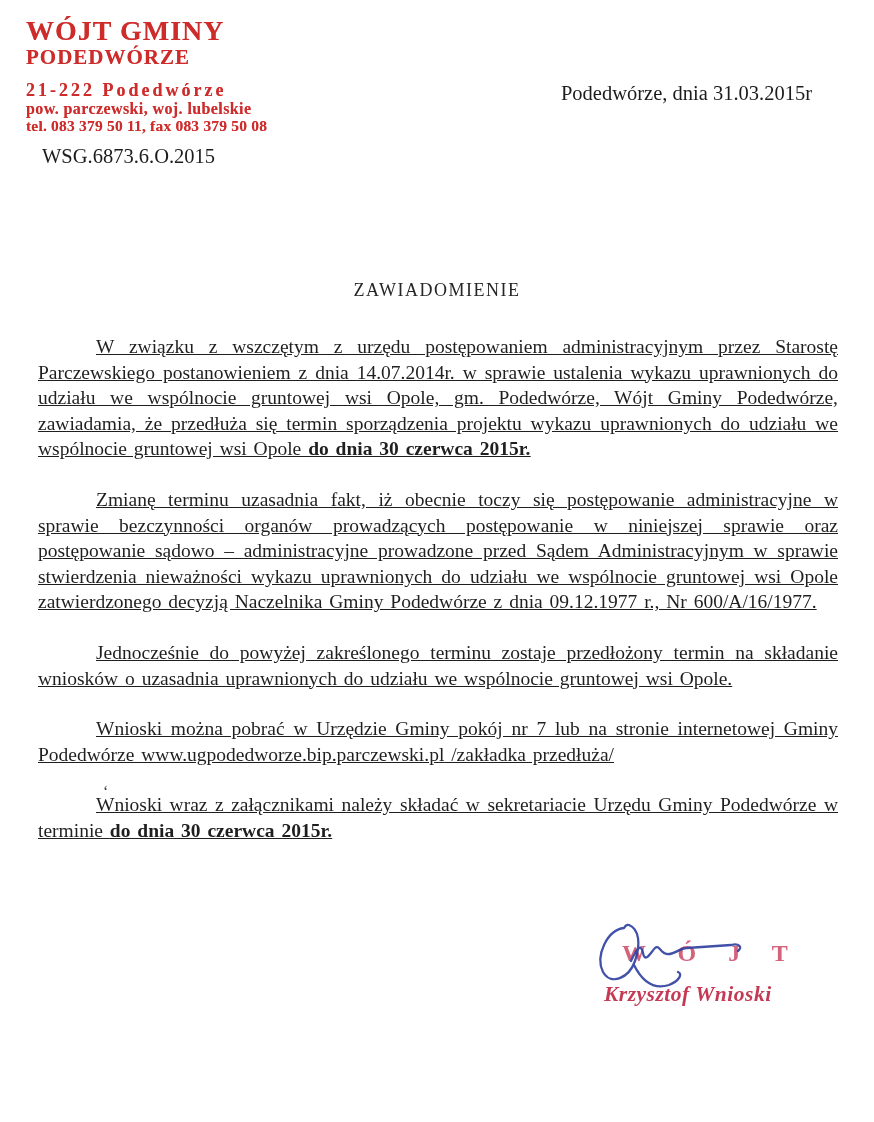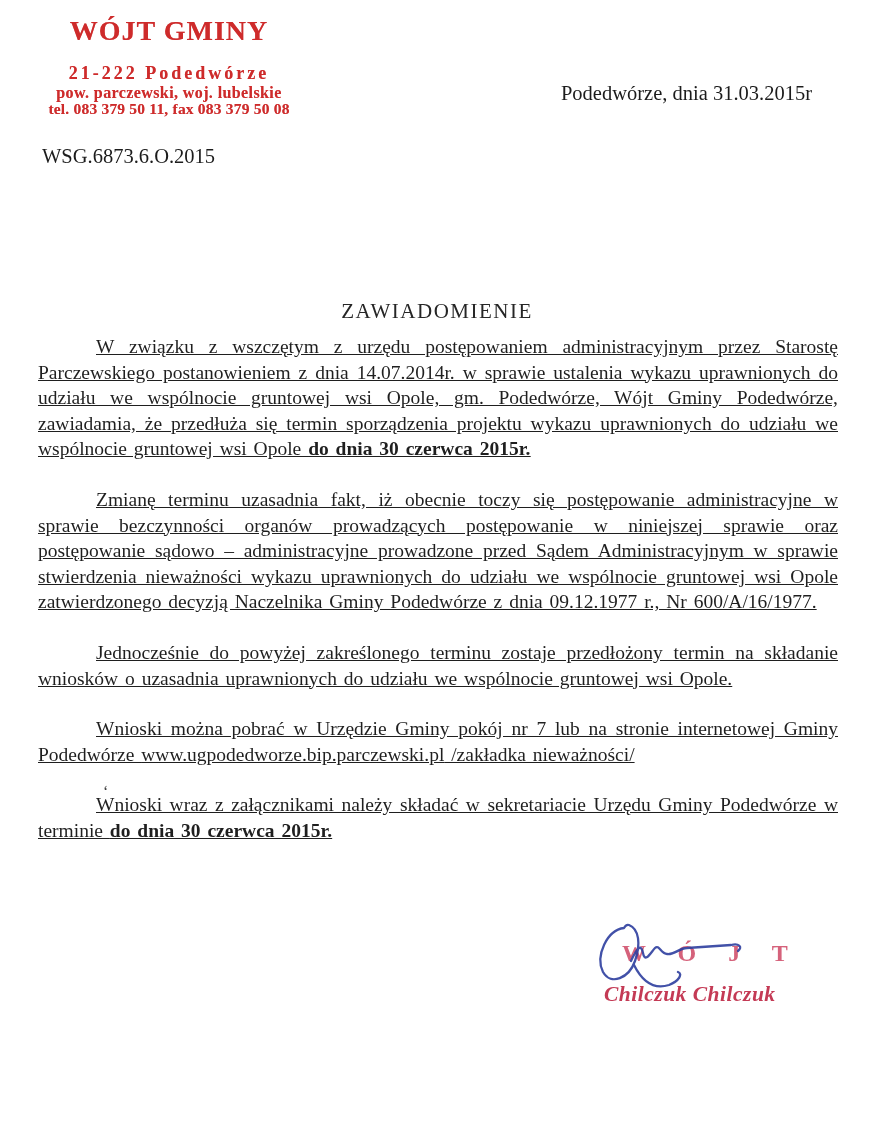--- a/index.html
+++ b/index.html
@@ -12,52 +12,52 @@
     color: #1c1c1c;
     overflow: hidden;
   }
 
   
   .header-stamp {
     position: absolute;
     top: 16px;
     left: 26px;
     width: 286px;
-    text-align: center;
+    text-align: left;
     color: #ce2b2b;
     font-weight: bold;
     line-height: 1.08;
     text-shadow: 0 0 0.6px rgba(206,43,43,.55);
   }
   .stamp-l1 { font-size: 28px; letter-spacing: 1px; }
   .stamp-l2 { font-size: 21px; letter-spacing: 1px; }
-  .stamp-l3 { font-size: 18px; letter-spacing: 3px; margin-top: 18px; }
+  .stamp-l3 { font-size: 18px; letter-spacing: 3px; margin-top: 12px; }
   .stamp-l4 { font-size: 16px; letter-spacing: .4px; }
   .stamp-l5 { font-size: 15.5px; letter-spacing: .2px; }
 
   .dateline {
     position: absolute;
     top: 82px;
     right: 62px;
     font-size: 20.5px;
   }
   .reference {
     position: absolute;
     top: 145px;
     left: 42px;
     font-size: 20.5px;
   }
 
   .doc-title {
     position: absolute;
-    top: 299px;
+    top: 280px;
     left: 0;
     width: 100%;
     text-align: center;
-    font-size: 21px;
+    font-size: 18px;
     letter-spacing: 1.5px;
     color: #262626;
   }
 
   
   .body-text {
     position: absolute;
     top: 334px;
     left: 38px;
     width: 800px;
@@ -118,50 +118,51 @@
     white-space: nowrap;
   }
 </style>
 </head>
 <body>
 
 <div class="page">
 
   <div class="header-stamp">
     <div class="stamp-l1">WÓJT GMINY</div>
+    <div class="stamp-l2">PODEDWÓRZE</div>
     <div class="stamp-l3">21-222 Podedwórze</div>
     <div class="stamp-l4">pow. parczewski, woj. lubelskie</div>
     <div class="stamp-l5">tel. 083 379 50 11, fax 083 379 50 08</div>
   </div>
 
   <div class="dateline">Podedwórze, dnia 31.03.2015r</div>
 
   <div class="reference">WSG.6873.6.O.2015</div>
 
   <div class="doc-title">ZAWIADOMIENIE</div>
 
   <div class="body-text">
     <p><span>W związku z wszczętym z urzędu postępowaniem administracyjnym przez Starostę Parczewskiego postanowieniem z dnia 14.07.2014r. w sprawie ustalenia wykazu uprawnionych do udziału we wspólnocie gruntowej wsi Opole, gm. Podedwórze, Wójt Gminy Podedwórze, zawiadamia, że przedłuża się termin sporządzenia projektu wykazu uprawnionych do udziału we wspólnocie gruntowej wsi Opole </span><span class="deadline-u">do dnia 30 czerwca 2015r.</span></p>
 
     <p>Zmianę terminu uzasadnia fakt, iż obecnie toczy się postępowanie administracyjne w sprawie bezczynności organów prowadzących postępowanie w niniejszej sprawie oraz postępowanie sądowo – administracyjne prowadzone przed Sądem Administracyjnym w sprawie stwierdzenia nieważności wykazu uprawnionych do udziału we wspólnocie gruntowej wsi Opole zatwierdzonego decyzją Naczelnika Gminy Podedwórze z dnia 09.12.1977 r., Nr 600/A/16/1977.</p>
 
     <p>Jednocześnie do powyżej zakreślonego terminu zostaje przedłożony termin na składanie wniosków o uzasadnia uprawnionych do udziału we wspólnocie gruntowej wsi Opole.</p>
 
-    <p><span>Wnioski można pobrać w Urzędzie Gminy pokój nr 7 lub na stronie internetowej Gminy Podedwórze </span><span class="weblink">www.ugpodedworze.bip.parczewski.pl</span><span> /zakładka nieważności/</span></p>
+    <p><span>Wnioski można pobrać w Urzędzie Gminy pokój nr 7 lub na stronie internetowej Gminy Podedwórze </span><span class="weblink">www.ugpodedworze.bip.parczewski.pl</span><span> /zakładka przedłuża/</span></p>
 
     <p><span>Wnioski wraz z załącznikami należy składać w sekretariacie Urzędu Gminy Podedwórze w terminie </span><span class="deadline-b">do dnia 30 czerwca 2015r.</span></p>
   </div>
 
   <div class="stray-mark">‘</div>
 
   <div class="signature-block">
     <div class="sig-stamp-word">W Ó J T</div>
     <svg class="sig-scribble" viewBox="0 0 175 90" aria-hidden="true">
       <g fill="none" stroke="#2e3f9f" stroke-width="2.3" stroke-linecap="round" opacity="0.9">
         <path d="M 34,14 C 17,16 5,42 13,58 C 21,72 39,64 45,47 C 51,30 49,15 39,11 C 36,10 35,12 34,14"></path>
         <path d="M 41,47 C 47,34 51,29 53,39 C 55,50 61,38 65,34 C 69,30 71,40 77,40 C 85,41 89,34 97,34 L 141,31 C 149,29 153,33 148,37"></path>
         <path d="M 44,51 C 52,67 63,76 79,71 C 89,67 93,60 88,58"></path>
       </g>
     </svg>
-    <div class="sig-name">Chilczuk Chilczuk</div>
+    <div class="sig-name">Krzysztof Wnioski</div>
   </div>
 
 </div>
 
 </body></html>

